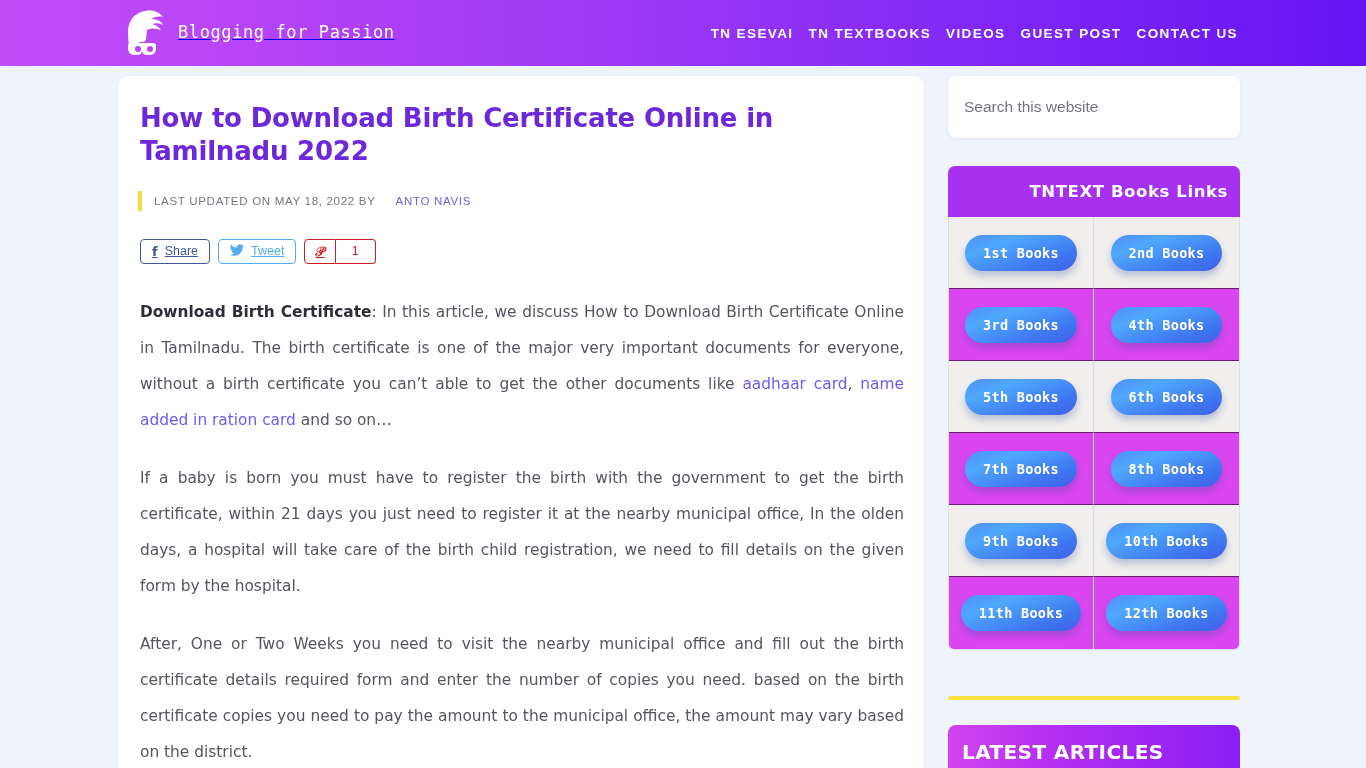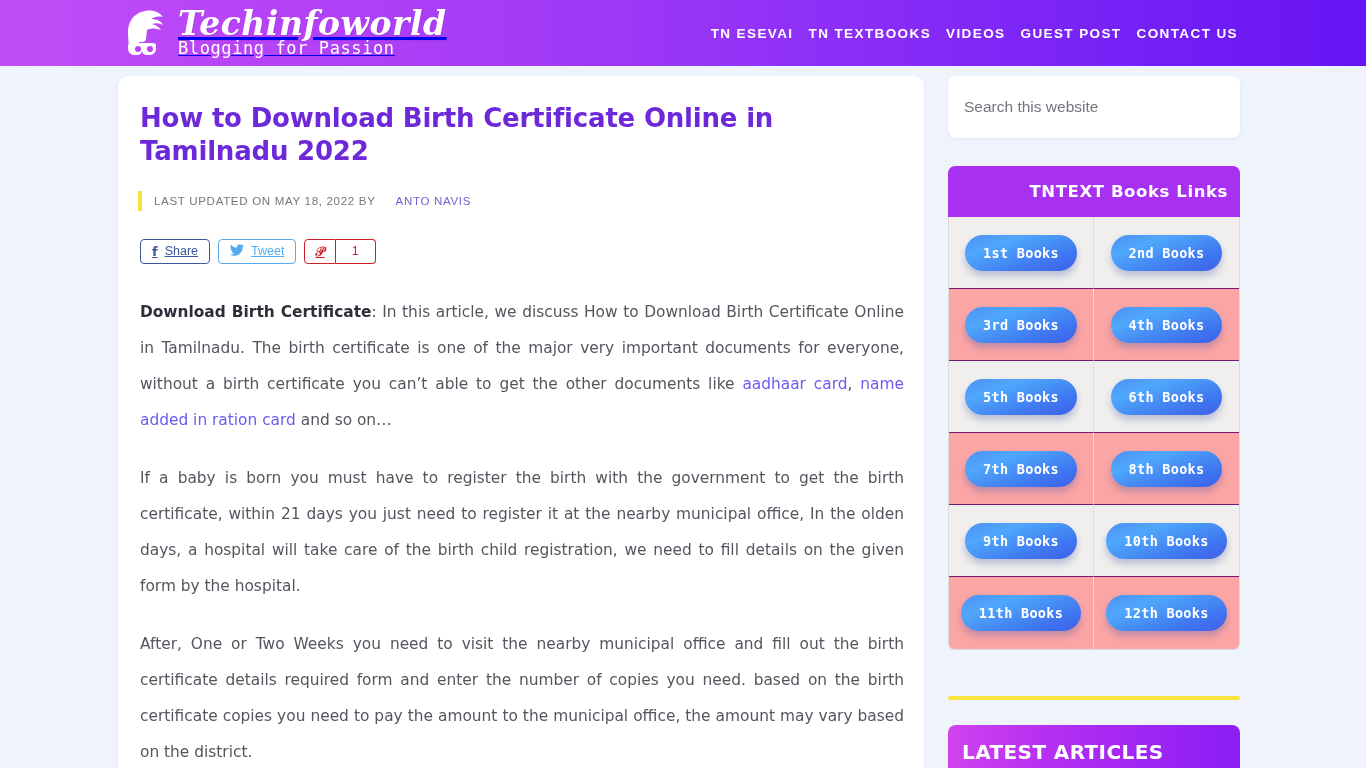--- a/index.html
+++ b/index.html
@@ -132,21 +132,21 @@
   .books-grid {
     display: grid; grid-template-columns: 1fr 1fr;
     border: 1px solid #dcdce4; border-top: none;
     border-radius: 0 0 6px 6px; overflow: hidden;
   }
   .book-cell {
     height: 72px; display: flex; align-items: center; justify-content: center;
     border-right: 1px solid #dcdce4; border-bottom: 1px solid #701a75;
   }
   .book-cell:nth-child(4n+1), .book-cell:nth-child(4n+2) { background: #f0efed; }
-  .book-cell:nth-child(4n+3), .book-cell:nth-child(4n) { background: #fca5a5; }
+  .book-cell:nth-child(4n+3), .book-cell:nth-child(4n) { background: #d946ef; }
   .book-cell:nth-child(2n) { border-right: none; }
   .book-cell:nth-last-child(1), .book-cell:nth-last-child(2) { border-bottom: none; }
 
   .book-btn {
     display: inline-block;
     background: linear-gradient(160deg, #4f8ef7 0%, #4fa8fb 28%, #3f78f0 72%, #3f5fe8 100%);
     color: #ffffff;
     font-family: "DejaVu Sans Mono", monospace;
     font-weight: bold; font-size: 13.5px; letter-spacing: .3px;
     padding: 10px 18px; border-radius: 22px;
@@ -176,21 +176,20 @@
   <a class="brand" href="#">
     <span class="brand-mark">
       <svg viewBox="0 0 58 56" width="58" height="56" aria-hidden="true">
         <path fill="#ffffff" d="M12 30c-1-12 5-22 17-24 8-1.4 14 1 18 6-5-1-9 0-12 2 6 0 10 2 12 6-4-2-8-2-11-1 4 1 7 3 9 6-5-2-10-2-14 0l-1 9c0 2-2 3-4 3h-3l1 6c.2 2-1 3-3 3h-5c-2 0-3-1-3-3z"></path>
         <path fill="#ffffff" d="M21 38h16a3 3 0 0 1 3 3v3a6 6 0 0 1-6 6h-3a5 5 0 0 1-5-4 5 5 0 0 1-5 4h-3a6 6 0 0 1-6-6v-3a3 3 0 0 1 3-3z"></path>
         <circle cx="22" cy="44" r="3" fill="#b744f6"></circle>
         <circle cx="34" cy="44" r="3" fill="#b744f6"></circle>
       </svg>
     </span>
     <span class="brand-text">
-      <span class="brand-name">Techinfoworld</span>
       <span class="brand-tag">Blogging for Passion</span>
     </span>
   </a>
 
   <nav class="main-nav">
     <a class="nav-link" href="#">TN ESEVAI</a>
     <a class="nav-link" href="#">TN TEXTBOOKS</a>
     <a class="nav-link" href="#">VIDEOS</a>
     <a class="nav-link" href="#">GUEST POST</a>
     <a class="nav-link" href="#">CONTACT US</a>

